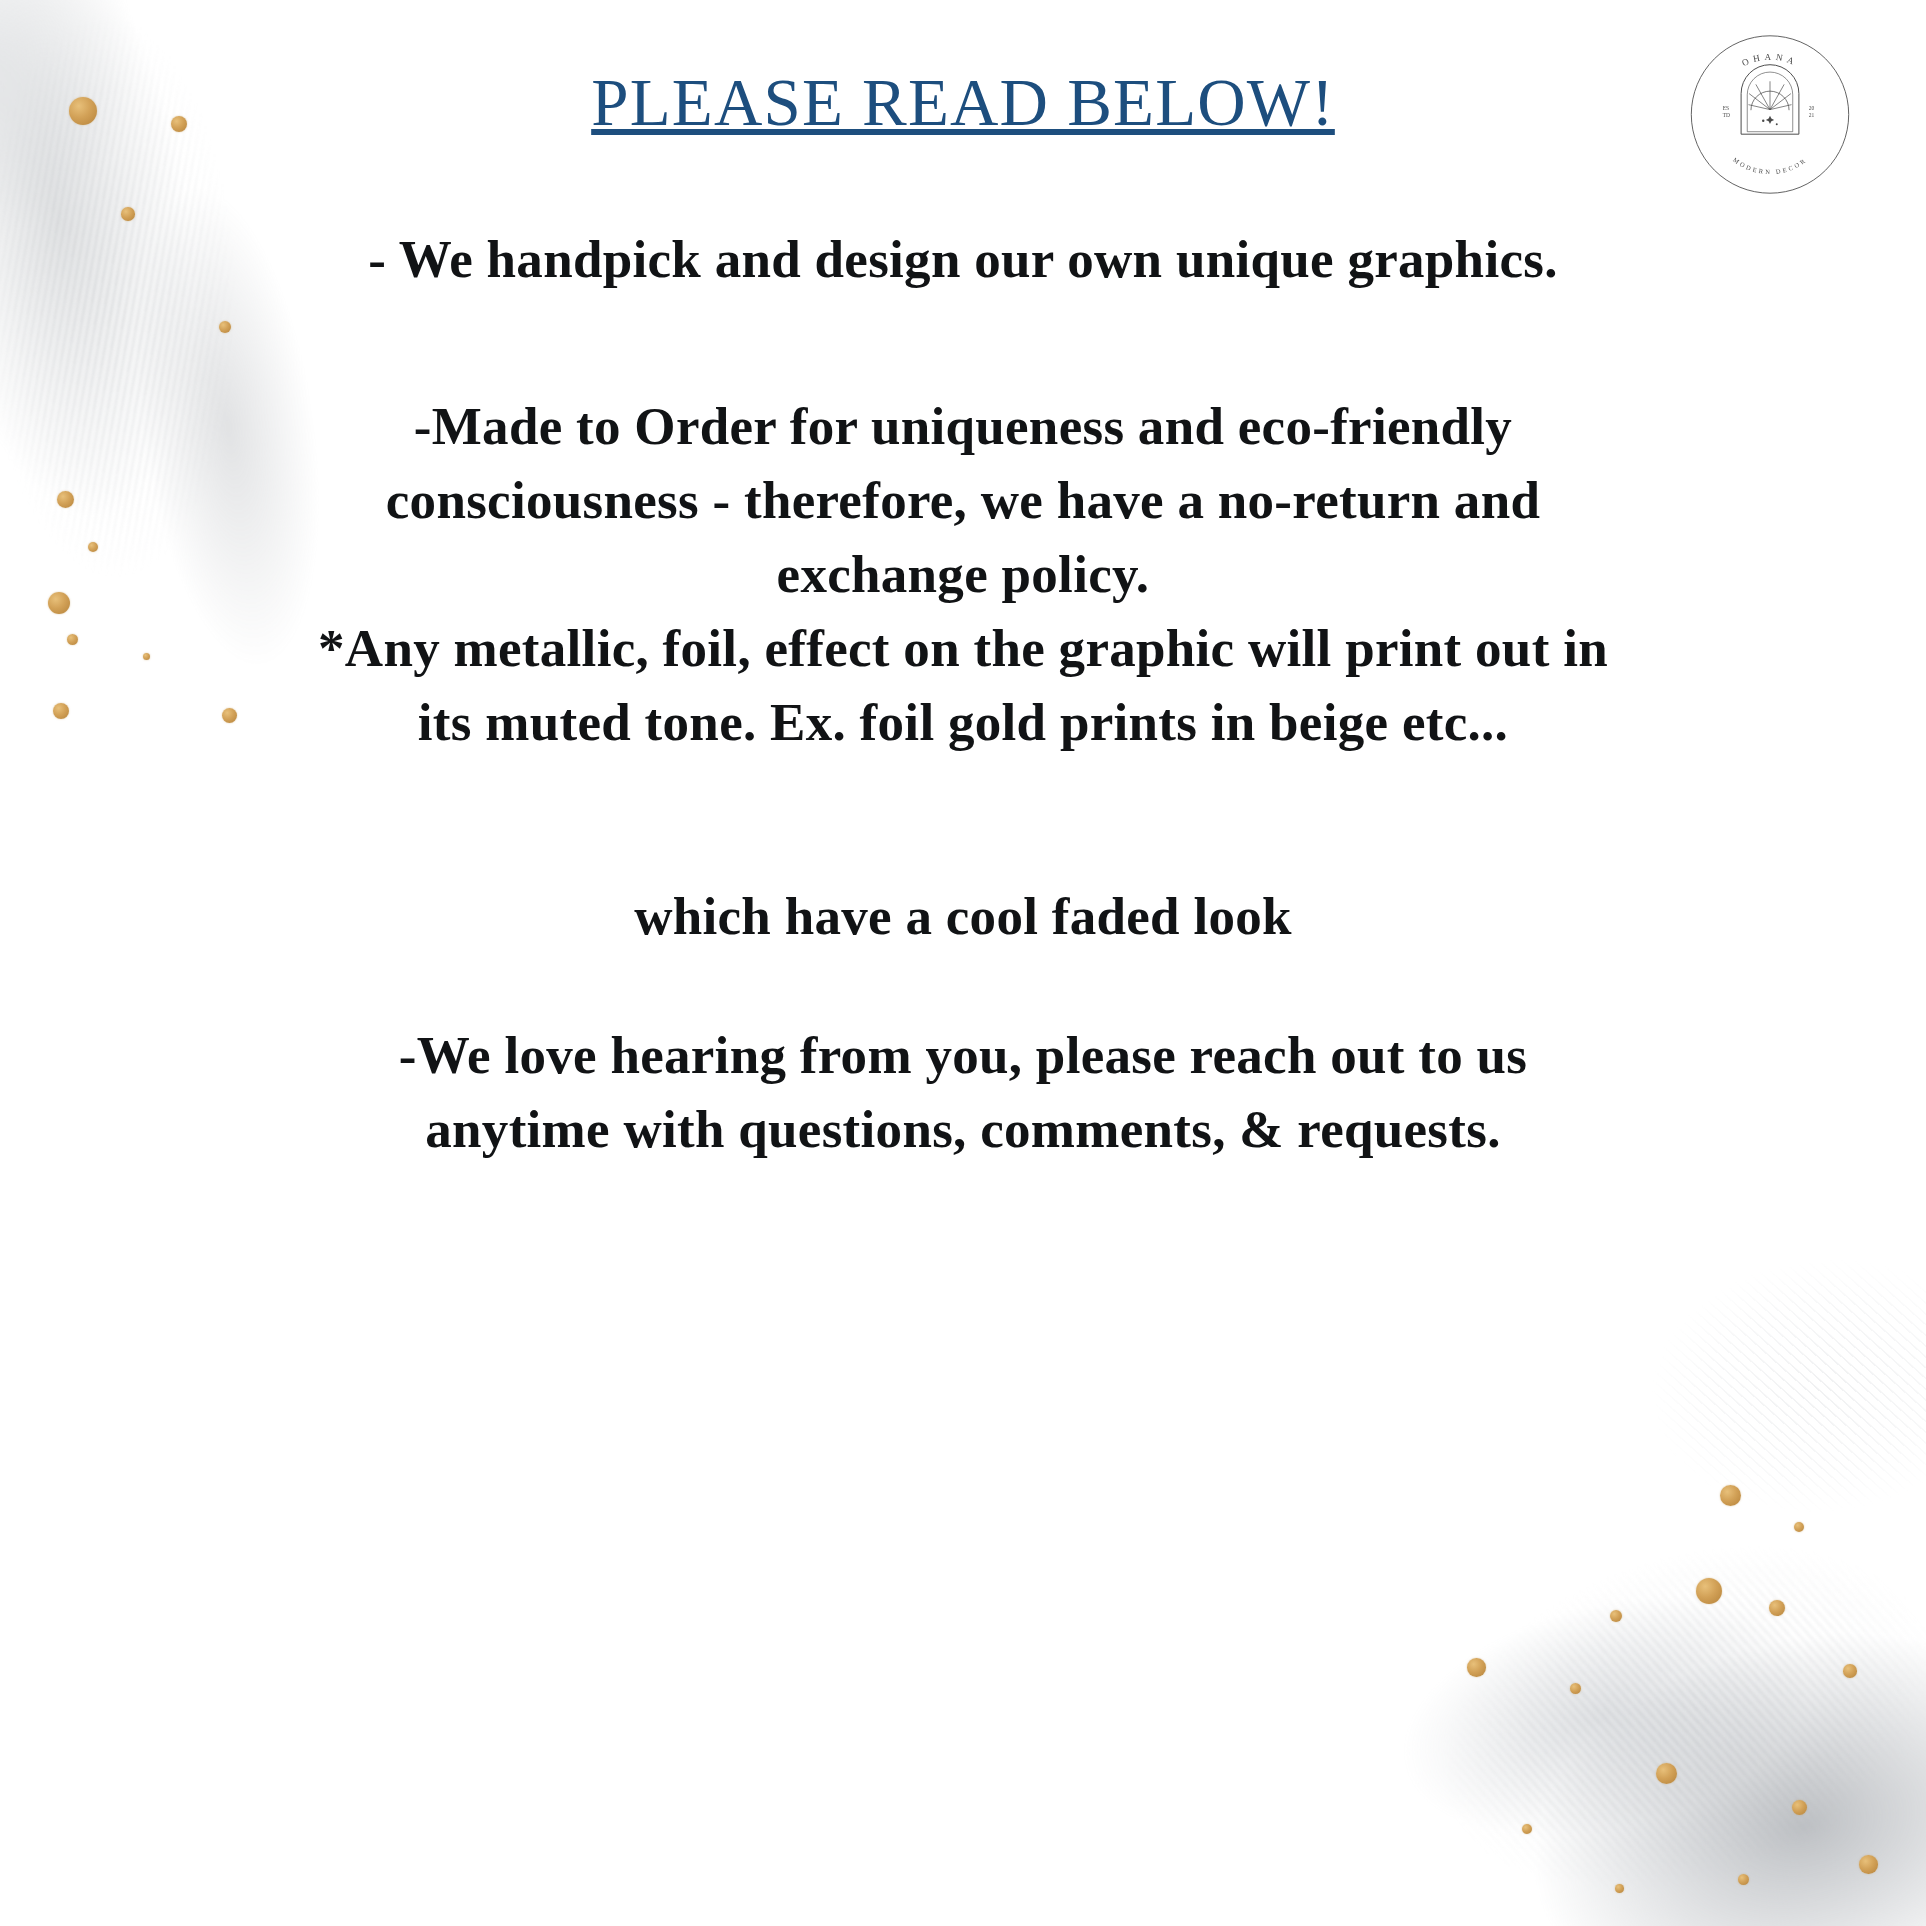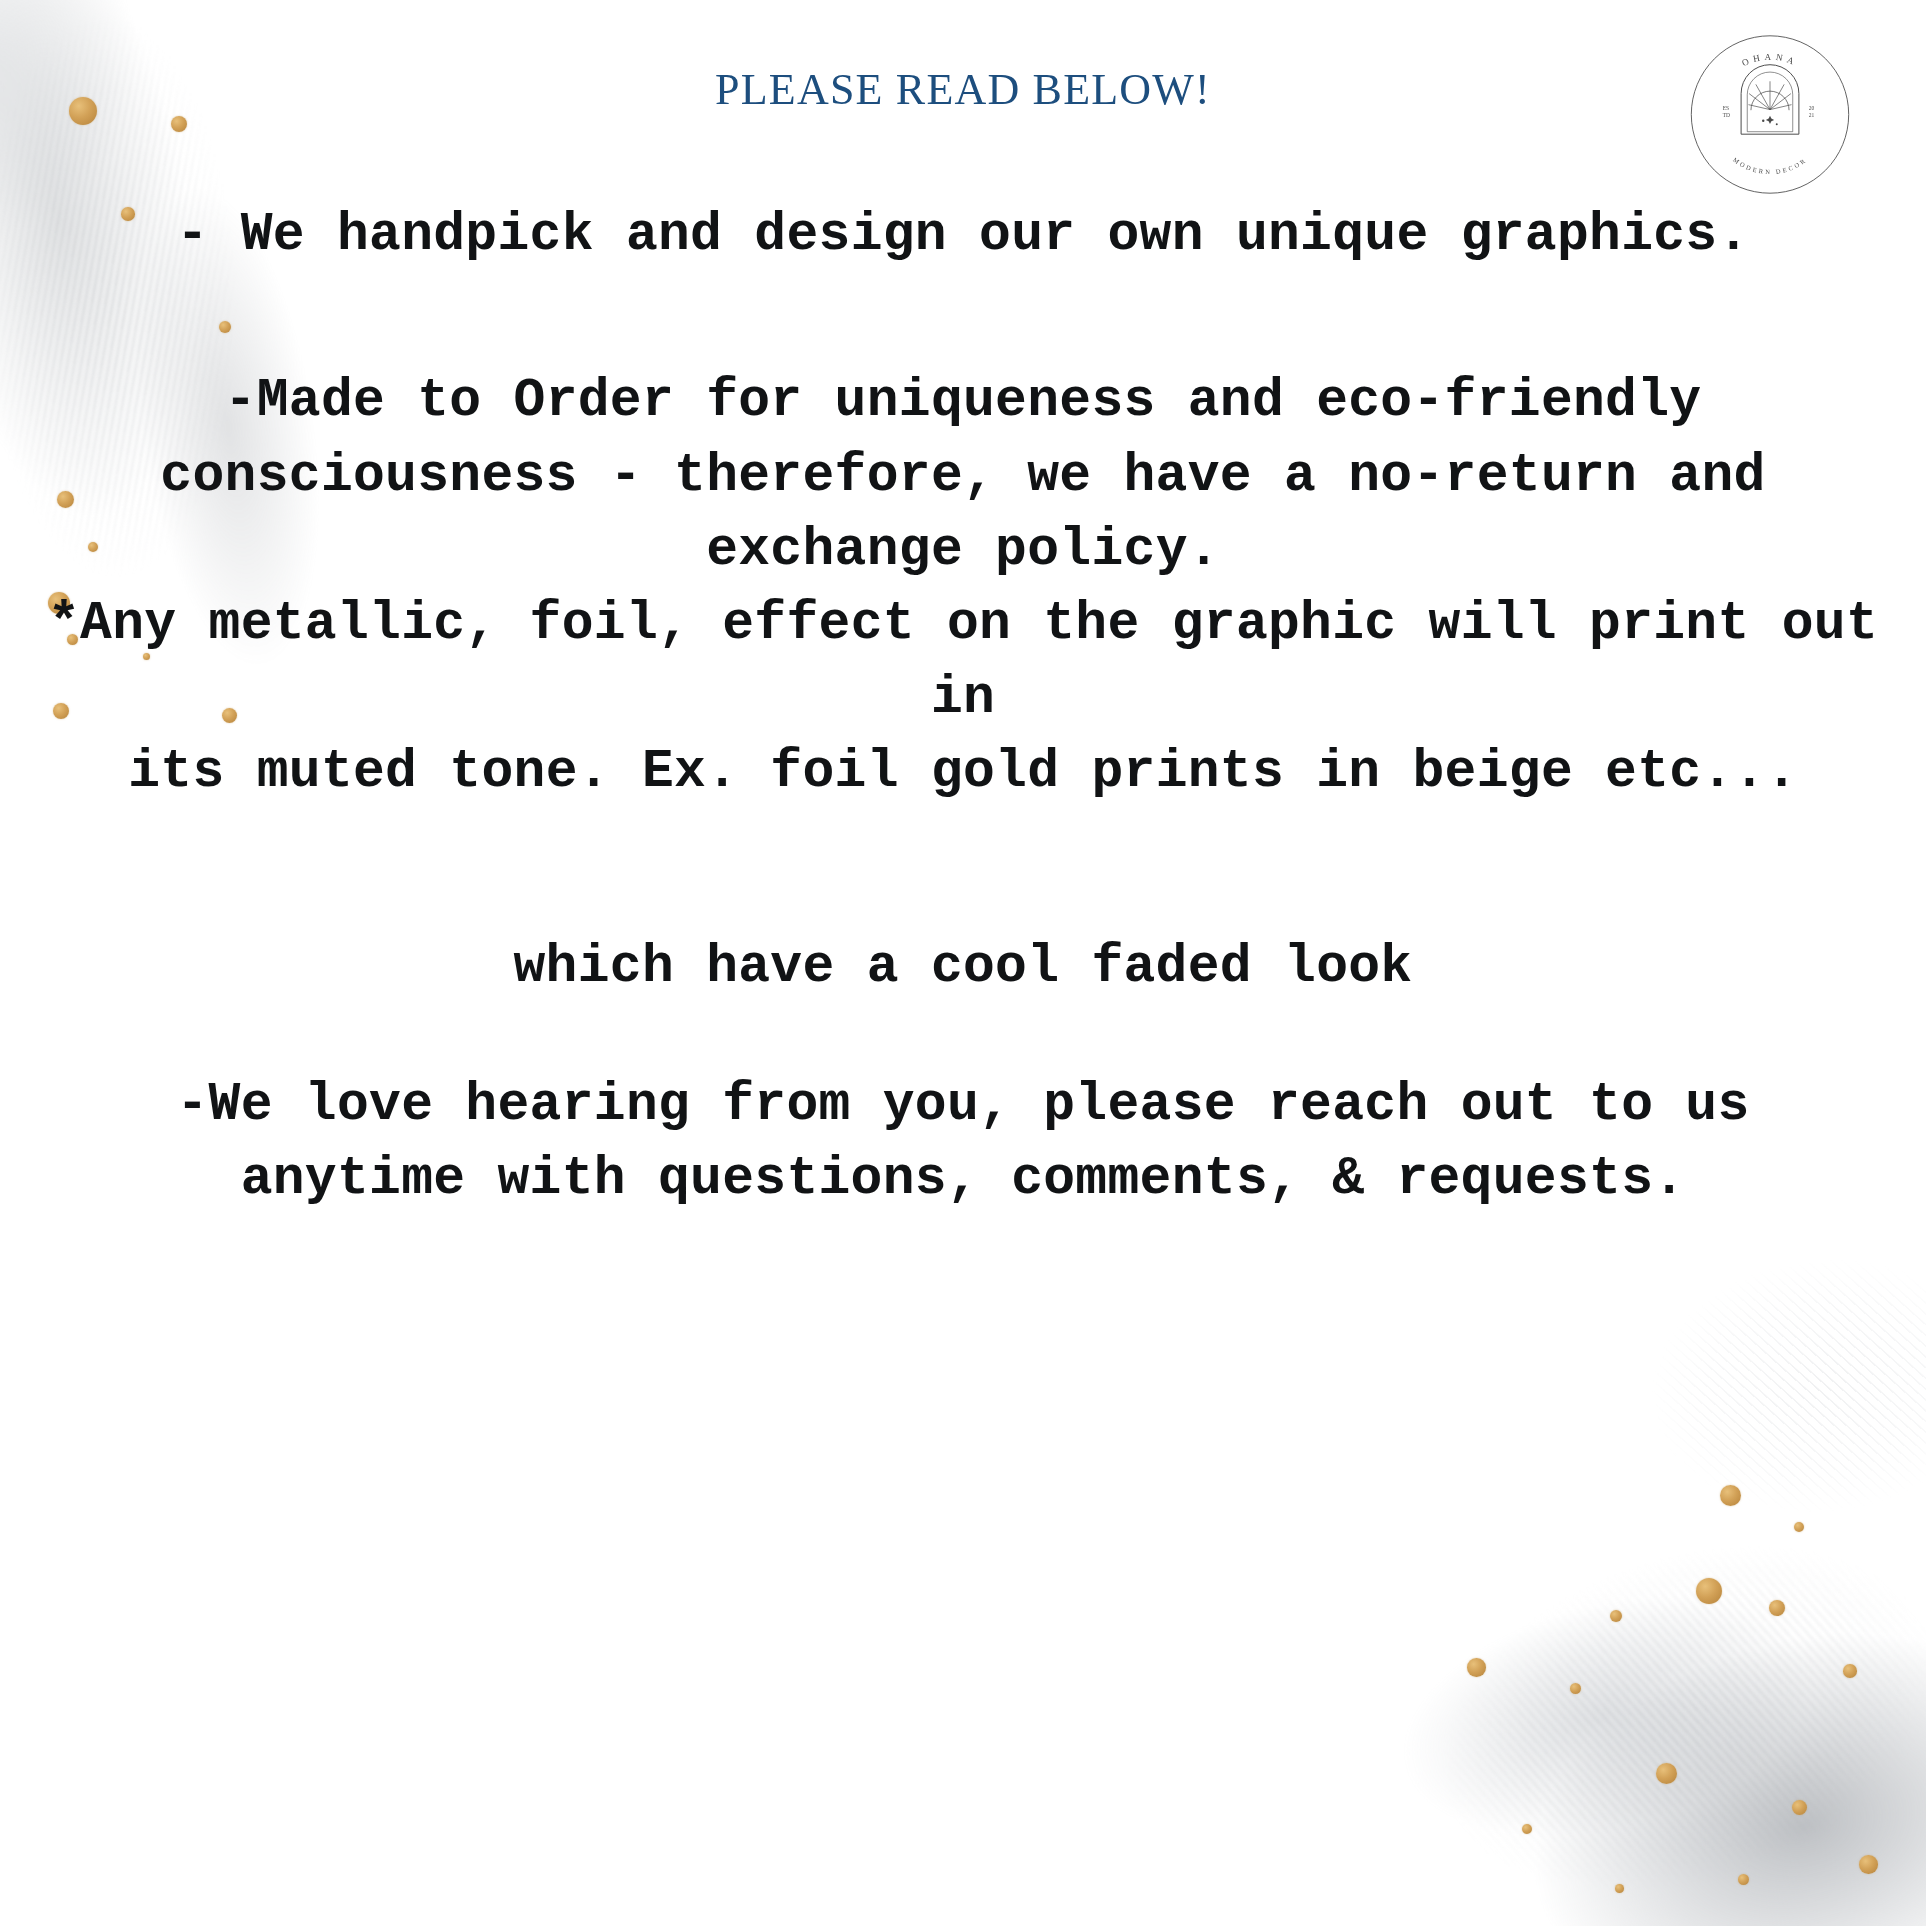--- a/index.html
+++ b/index.html
@@ -128,32 +128,33 @@
     display: flex;
     flex-direction: column;
     align-items: center;
     padding: 0;
   }
 
   .headline {
     margin-top: 67px;
     color: #1d4e7e;
     font-family: "Liberation Serif", "DejaVu Serif", serif;
-    font-size: 44px;
+    font-size: 67px;
     letter-spacing: 1.2px;
     font-weight: 400;
     text-align: center;
     line-height: 1.05;
+    text-decoration: underline;
   }
 
   .para {
     width: 1720px;
     text-align: center;
     color: #111315;
-    font-family: Liberation Mono, monospace;
+    font-family: Liberation Serif, serif;
     font-weight: 700;
     font-size: 53px;
     line-height: 1.40;
     letter-spacing: 0.3px;
   }
 
   .p1 { margin-top: 85px; }
   .p2 { margin-top: 92px; width: 1664px; }
   .p3 { width: 1855px; }
   .p4 { margin-top: 120px; }

